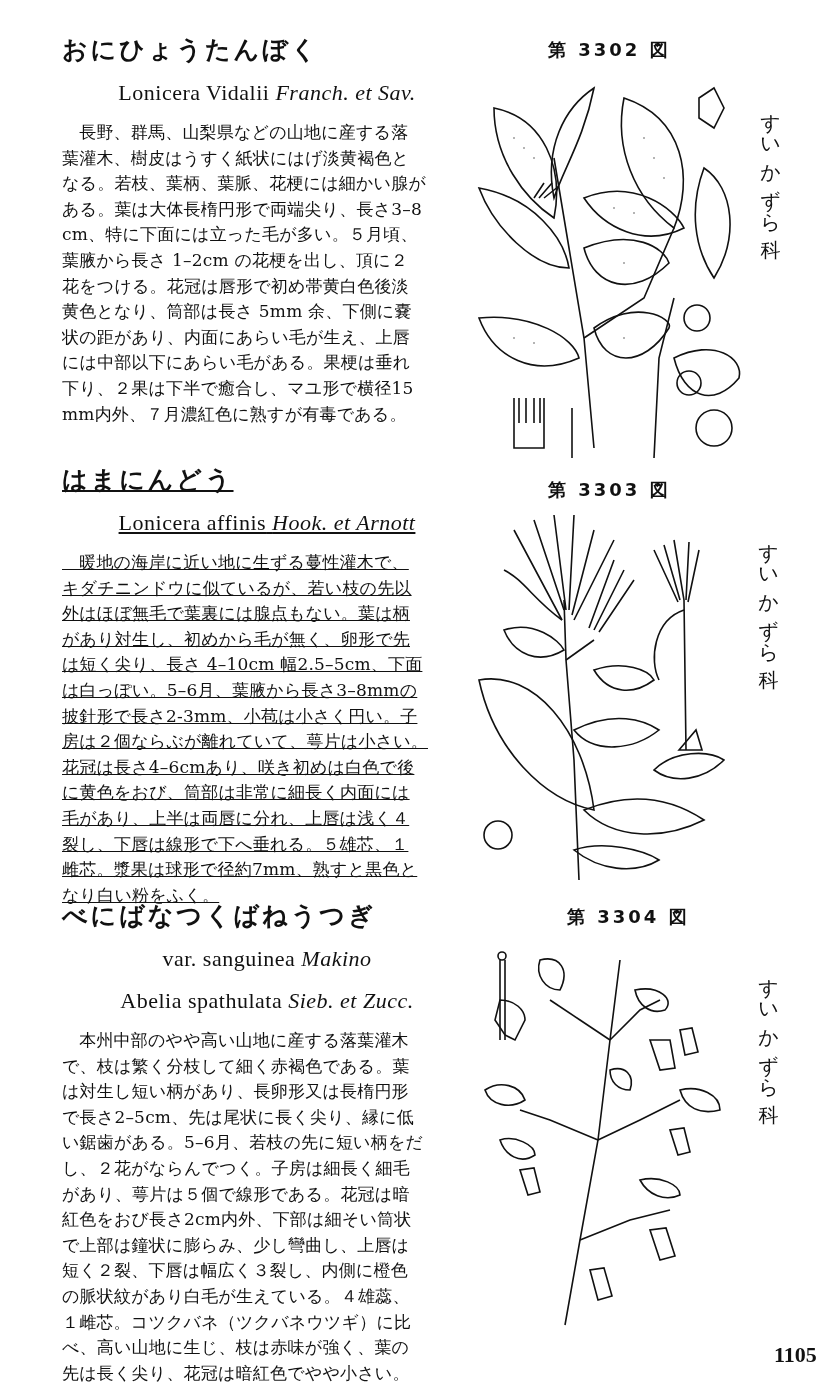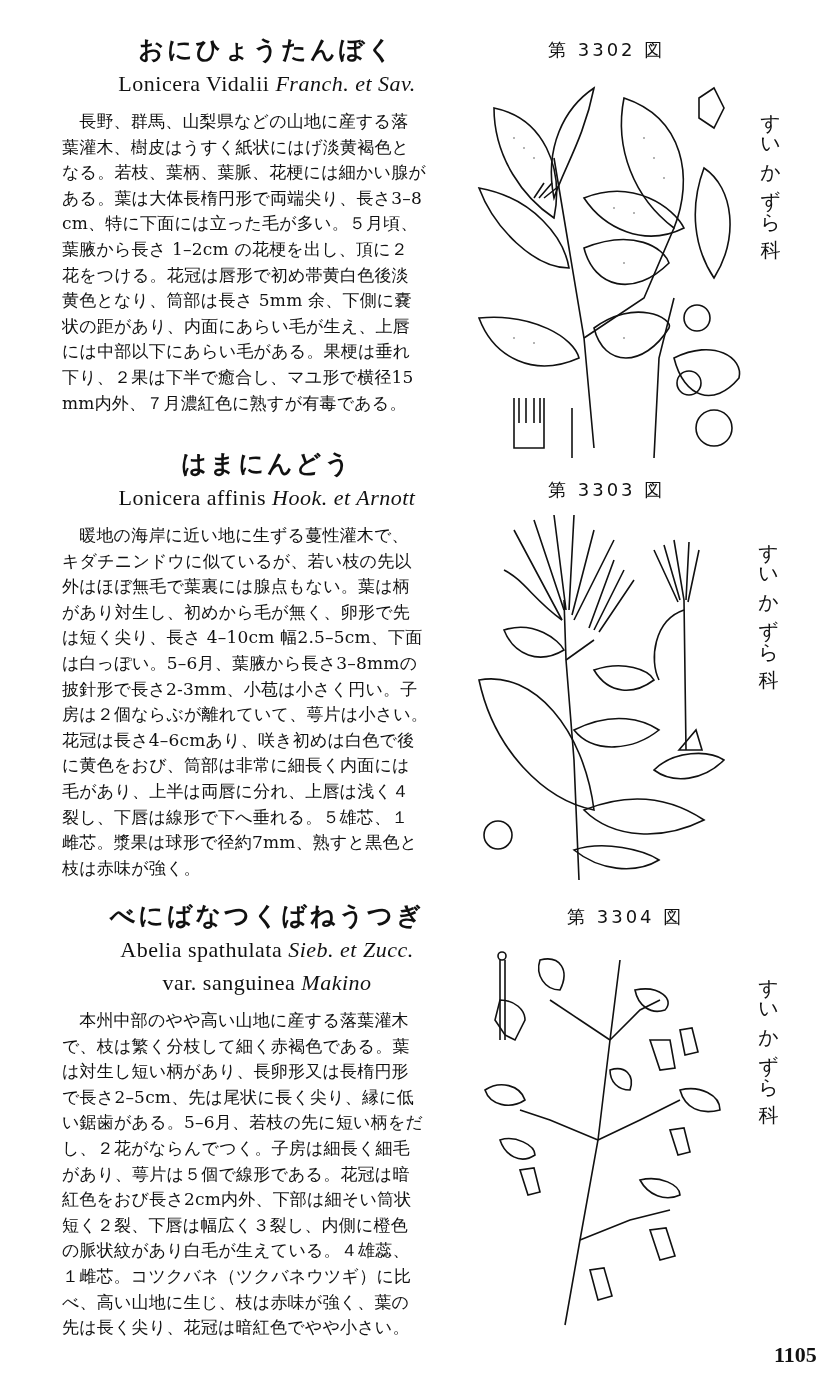--- a/index.html
+++ b/index.html
@@ -3,38 +3,38 @@
 <meta charset="utf-8">
 <style>
   html, body { margin: 0; padding: 0; background: #ffffff; }
   body {
     width: 840px; height: 1400px; position: relative; overflow: hidden;
     color: #111111;
     font-family: "DejaVu Serif", "Liberation Serif", serif;
   }
   .entry { position: absolute; left: 62px; width: 410px; }
   .jp-title {
-    text-align: center; font-weight: bold; font-size: 25px;
+    text-align: left; font-weight: bold; font-size: 25px;
     letter-spacing: 3px; margin: 0; line-height: 32px;
     font-family: "DejaVu Sans", sans-serif;
   }
   .sci {
-    text-align: center; font-size: 22px; line-height: 30px; margin: 3px;
+    text-align: center; font-size: 22px; line-height: 30px; margin: 12px;
     font-family: "Liberation Serif", serif; letter-spacing: 0.5px;
   }
   .sci i { font-style: italic; }
   .body-text {
     font-size: 17px; line-height: 25.6px; margin-top: 10px;
     text-align: justify; font-family: "DejaVu Serif", serif;
     letter-spacing: 0.2px;
   }
   .body-text .line { display: block; white-space: nowrap; overflow: hidden; }
   .fig-label {
     position: absolute; font-size: 18px; letter-spacing: 3px;
-    font-family: "DejaVu Sans", sans-serif; font-weight: normal;
+    font-family: "DejaVu Sans", sans-serif; font-weight: bold;
   }
   .family {
     position: absolute; writing-mode: vertical-rl; font-size: 20px;
     font-family: "DejaVu Sans", sans-serif; letter-spacing: 2px;
   }
   .illus { position: absolute; }
   .page-number {
     position: absolute; left: 730px; top: 1342px;
     font-size: 22px; font-weight: bold; font-family: "Liberation Serif", serif; margin-left: 44px;
   }
@@ -98,41 +98,41 @@
       <circle cx="190" cy="100" r="0.8"></circle>
     <circle cx="140" cy="130" r="0.8"></circle>
       <circle cx="160" cy="135" r="0.8"></circle>
       <circle cx="150" cy="185" r="0.8"></circle>
     <circle cx="40" cy="260" r="0.8"></circle>
       <circle cx="60" cy="265" r="0.8"></circle>
       <circle cx="150" cy="260" r="0.8"></circle>
   </g>
 </svg>
 
-<div class="entry" style="top:448px;">
+<div class="entry" style="top:464px;text-decoration:underline;">
   <h2 class="jp-title">はまにんどう</h2>
   <p class="sci">
     <span>Lonicera affinis</span>
     <i>Hook. et Arnott</i>
   </p>
   <div class="body-text">
     <span class="line">　暖地の海岸に近い地に生ずる蔓性灌木で、</span>
     <span class="line">キダチニンドウに似ているが、若い枝の先以</span>
     <span class="line">外はほぼ無毛で葉裏には腺点もない。葉は柄</span>
     <span class="line">があり対生し、初めから毛が無く、卵形で先</span>
     <span class="line">は短く尖り、長さ 4–10cm 幅2.5–5cm、下面</span>
     <span class="line">は白っぽい。5–6月、葉腋から長さ3–8mmの</span>
     <span class="line">披針形で長さ2-3mm、小苞は小さく円い。子</span>
     <span class="line">房は２個ならぶが離れていて、萼片は小さい。</span>
     <span class="line">花冠は長さ4–6cmあり、咲き初めは白色で後</span>
     <span class="line">に黄色をおび、筒部は非常に細長く内面には</span>
     <span class="line">毛があり、上半は両唇に分れ、上唇は浅く４</span>
     <span class="line">裂し、下唇は線形で下へ垂れる。５雄芯、１</span>
     <span class="line">雌芯。漿果は球形で径約7mm、熟すと黒色と</span>
-    <span class="line">枝は赤味が強く。</span>
+    <span class="line">なり白い粉をふく。</span>
   </div>
 </div>
 <div class="fig-label" style="left:548px; top:470px;margin-top:8px;">第 3303 図</div>
 <div class="family" style="left:756px; top:530px;">すいかずら科</div>
 <svg class="illus" style="left:474px; top:510px;" width="270" height="380" viewBox="0 0 270 380">
   <g fill="none" stroke="#111" stroke-width="1.6">
     <path d="M105 370 L100 250 L92 150 L90 90"></path>
     <path d="M92 150 L120 130"></path>
     <path d="M40 20 L88 110 M60 10 L90 100 M80 5 L92 100 M100 5 L95 100 M120 20 L98 105 M140 30 L100 110"></path>
     <path d="M30 60 C50 70 60 90 88 110"></path>
@@ -147,36 +147,37 @@
     <path d="M100 340 C130 330 170 340 185 350 C160 365 125 360 100 340 Z"></path>
     <path d="M30 120 C60 110 85 130 90 140 C65 155 40 145 30 120 Z"></path>
     <circle cx="24" cy="325" r="14"></circle>
     <path d="M205 240 L222 220 L228 240 Z"></path>
   </g>
 </svg>
 
 <div class="entry" style="top:900px;">
   <h2 class="jp-title">べにばなつくばねうつぎ</h2>
   <p class="sci">
+    <span>var. sanguinea</span>
+    <i>Makino</i>
+  </p>
+  <p class="sci">
     <span>Abelia spathulata</span>
     <i>Sieb. et Zucc.</i>
-  </p>
-  <p class="sci">
-    <span>var. sanguinea</span>
-    <i>Makino</i>
   </p>
   <div class="body-text">
     <span class="line">　本州中部のやや高い山地に産する落葉灌木</span>
     <span class="line">で、枝は繁く分枝して細く赤褐色である。葉</span>
     <span class="line">は対生し短い柄があり、長卵形又は長楕円形</span>
     <span class="line">で長さ2–5cm、先は尾状に長く尖り、縁に低</span>
     <span class="line">い鋸歯がある。5–6月、若枝の先に短い柄をだ</span>
     <span class="line">し、２花がならんでつく。子房は細長く細毛</span>
     <span class="line">があり、萼片は５個で線形である。花冠は暗</span>
     <span class="line">紅色をおび長さ2cm内外、下部は細そい筒状</span>
+    <span class="line">で上部は鐘状に膨らみ、少し彎曲し、上唇は</span>
     <span class="line">短く２裂、下唇は幅広く３裂し、内側に橙色</span>
     <span class="line">の脈状紋があり白毛が生えている。４雄蕊、</span>
     <span class="line">１雌芯。コツクバネ（ツクバネウツギ）に比</span>
     <span class="line">べ、高い山地に生じ、枝は赤味が強く、葉の</span>
     <span class="line">先は長く尖り、花冠は暗紅色でやや小さい。</span>
   </div>
 </div>
 <div class="fig-label" style="left:548px; top:905px;margin-left:19px;">第 3304 図</div>
 <div class="family" style="left:756px; top:965px;">すいかずら科</div>
 <svg class="illus" style="left:480px; top:940px;" width="270" height="390" viewBox="0 0 270 390">

